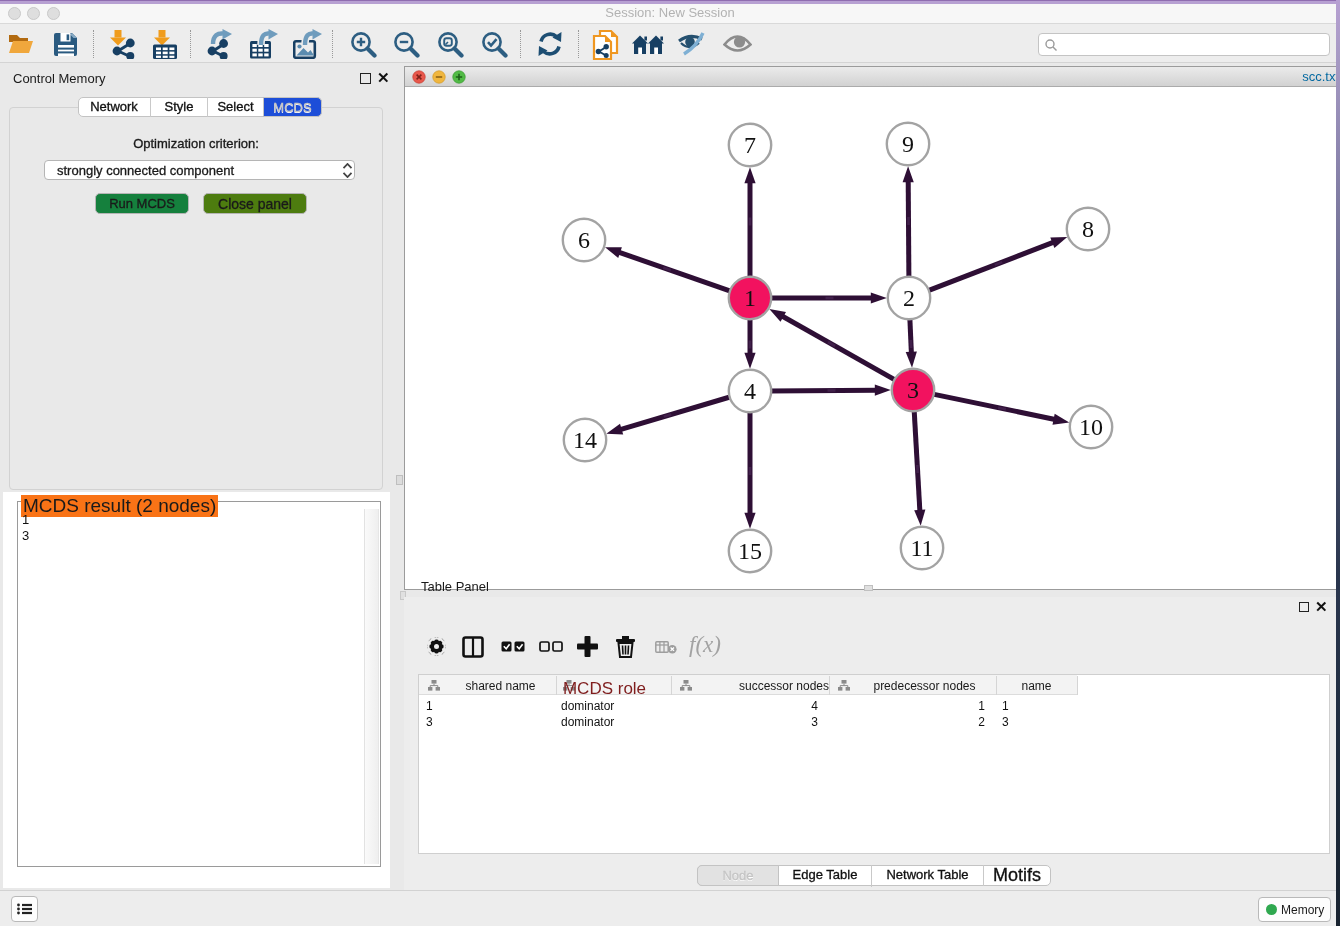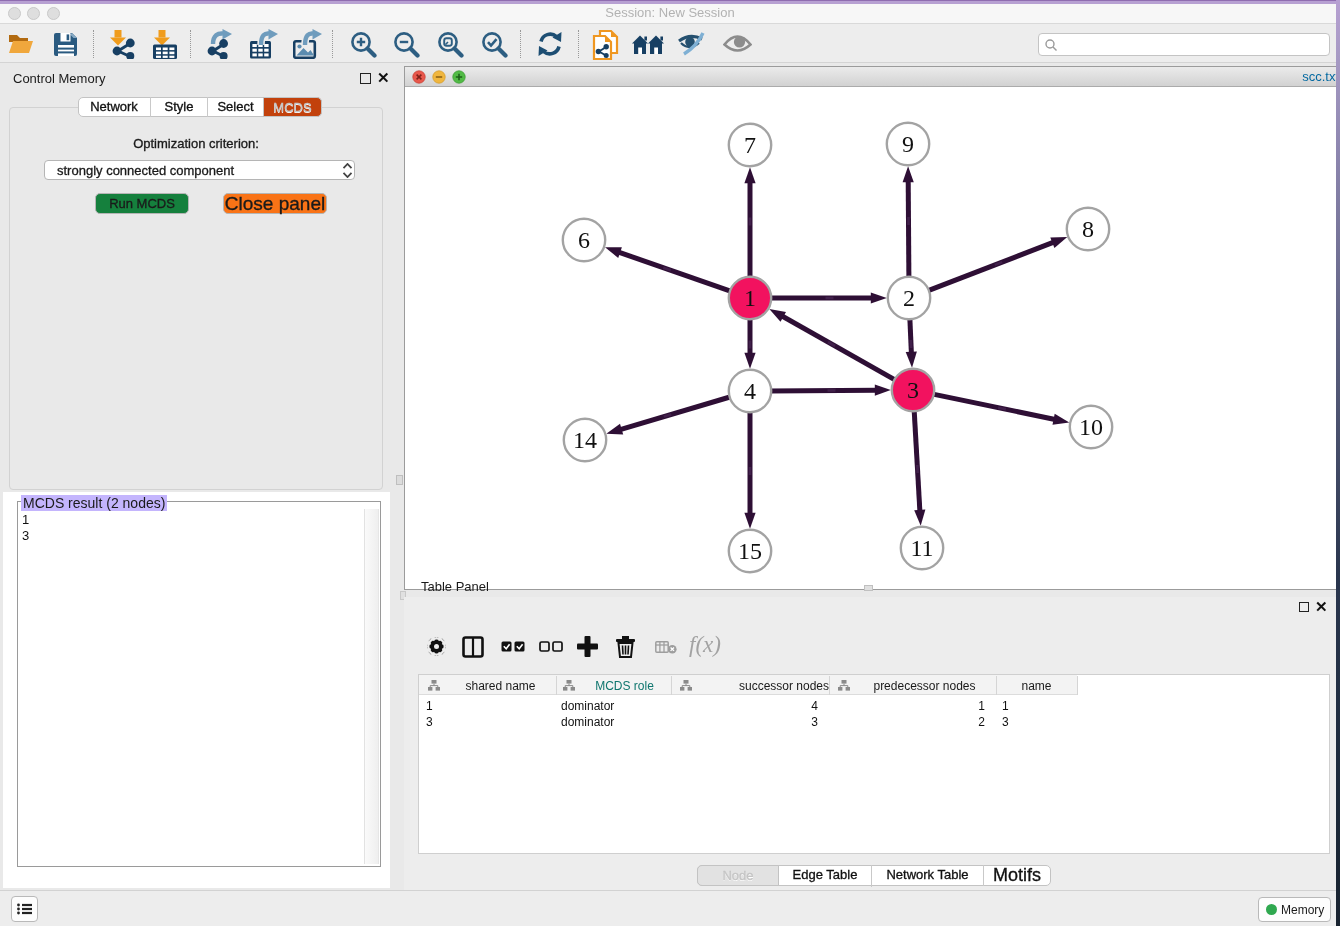--- a/index.html
+++ b/index.html
@@ -188,34 +188,34 @@
 <div class="abs" style="left:13px;top:71px;font-size:13px;color:#1a1a1a;">Control Memory</div>
 <div class="abs" style="left:360px;top:73px;width:11px;height:11px;border:1.5px solid #222;"></div>
 <div class="abs" style="left:377px;top:69px;font-size:15px;font-weight:bold;color:#111;">✕</div>
 
 <div class="abs" style="left:9px;top:107px;width:374px;height:383px;background:#e9e9e9;border:1px solid #d2d2d2;border-radius:4px;"></div>
 
 <div class="abs" style="left:78px;top:97px;width:244px;height:20px;background:#fff;border:1px solid #c3c3c3;border-radius:5px;"></div>
 <div class="abs" style="left:78px;top:97px;width:73px;height:20px;font-size:13px;color:#111;text-align:center;line-height:20px;border-right:1px solid #c9c9c9;-webkit-text-stroke:0.32px;">Network</div>
 <div class="abs" style="left:151px;top:97px;width:57px;height:20px;font-size:13px;color:#111;text-align:center;line-height:20px;border-right:1px solid #c9c9c9;-webkit-text-stroke:0.32px;">Style</div>
 <div class="abs" style="left:208px;top:97px;width:55px;height:20px;font-size:13px;color:#111;text-align:center;line-height:20px;-webkit-text-stroke:0.32px;">Select</div>
-<div class="abs" style="left:263px;top:97px;width:59px;height:20px;background:#c2410c;border:1px solid #c3c3c3;border-radius:0 5px 5px 0;font-size:13px;color:#c6c6c6;text-align:center;line-height:19px;text-shadow:0 1px 0 #fff;-webkit-text-stroke:0.32px;">MCDS</div>
+<div class="abs" style="left:263px;top:97px;width:59px;height:20px;background:#1d4ed8;border:1px solid #c3c3c3;border-radius:0 5px 5px 0;font-size:13px;color:#c6c6c6;text-align:center;line-height:19px;text-shadow:0 1px 0 #fff;-webkit-text-stroke:0.32px;">MCDS</div>
 
 <div class="abs" style="left:0;top:136px;width:392px;text-align:center;font-size:13px;color:#1a1a1a;-webkit-text-stroke:0.32px;">Optimization criterion:</div>
 <div class="abs" style="left:44px;top:160px;width:311px;height:20px;background:#fff;border:1px solid #b5b5b5;border-radius:4px;"></div>
 <div class="abs" style="left:57px;top:163px;font-size:13px;color:#1a1a1a;-webkit-text-stroke:0.3px;">strongly connected component</div>
 <svg class="abs" style="left:342px;top:163px;" width="11" height="15" viewBox="0 0 11 15">
     <path d="M1.5,5.2 L5.5,1 L9.5,5.2 M1.5,9.8 L5.5,14 L9.5,9.8" fill="none" stroke="#444" stroke-width="1.8"></path>
   </svg>
 <div class="abs" style="left:95px;top:193px;width:94px;height:21px;background:#15803d;border:1px solid #b5b5b5;border-radius:5px;font-size:13px;color:#1a1a1a;text-align:center;line-height:20px;-webkit-text-stroke:0.32px;">Run MCDS</div>
-<div class="abs" style="left:203px;top:193px;width:104px;height:21px;background:#f97316;border:1px solid #b5b5b5;border-radius:5px;font-size:19px;color:#1a1a1a;text-align:center;line-height:20px;margin-left:20px;-webkit-text-stroke:0.32px;">Close panel</div>
+<div class="abs" style="left:203px;top:193px;width:104px;height:21px;background:#4d7c0f;border:1px solid #b5b5b5;border-radius:5px;font-size:14px;color:#1a1a1a;text-align:center;line-height:20px;-webkit-text-stroke:0.32px;">Close panel</div>
 
 <div class="abs" style="left:3px;top:492px;width:387px;height:396px;background:#fff;"></div>
 <div class="abs" style="left:17px;top:501px;width:364px;height:366px;border:1px solid #9a9a9a;"></div>
-<div class="abs" style="left:21px;top:495px;background:#c4b5fd;padding:0 2px;font-size:14px;color:#1a1a1a;">MCDS result (2 nodes)</div>
+<div class="abs" style="left:21px;top:495px;background:#f97316;padding:0 2px;font-size:19px;color:#1a1a1a;">MCDS result (2 nodes)</div>
 <div class="abs" style="left:22px;top:512px;font-size:13px;color:#111;line-height:16px;">1<br>3</div>
 <div class="abs" style="left:364px;top:509px;width:15px;height:355px;background:linear-gradient(90deg,#fafafa,#efefef);border-left:1px solid #e2e2e2;border-right:1px solid #e6e6e6;"></div>
 
 <div class="abs" style="left:396px;top:475px;width:7px;height:10px;background:#dcdcdc;border:1px solid #bfbfbf;"></div>
 
 <div class="abs" style="left:404px;top:66px;width:936px;height:524px;background:#fff;border:1px solid #9b9b9b;"></div>
 <div class="abs" style="left:405px;top:67px;width:934px;height:20px;background:linear-gradient(#ebebeb,#d2d2d2);border-bottom:1px solid #ababab;"></div>
 <div class="abs" style="left:405px;top:67px;width:934px;height:20px;text-align:right;font-size:13px;font-weight:normal;color:#0369a1;line-height:20px;">scc.txt</div>
 <svg class="abs" style="left:412px;top:70px;" width="60" height="14" viewBox="0 0 60 14">
 <circle cx="7" cy="7" r="6.2" fill="#e8574b" stroke="#c94439" stroke-width="0.8"></circle>
@@ -403,21 +403,21 @@
   </svg>
 <svg class="abs" style="left:838px;top:680px;" width="12" height="11" viewBox="0 0 12 11">
     <g fill="#8a8a8a">
       <rect x="3.5" y="0" width="5" height="3.6"></rect>
       <rect x="0" y="7" width="4.4" height="3.6"></rect>
       <rect x="7.6" y="7" width="4.4" height="3.6"></rect>
     </g>
     <path d="M6,3.6 v2 M2.2,7 v-1.4 h7.6 v1.4" fill="none" stroke="#8a8a8a" stroke-width="1"></path>
   </svg>
 <div class="abs" style="left:445px;top:679px;width:111px;text-align:center;font-size:12px;color:#1a1a1a;">shared name</div>
-<div class="abs" style="left:578px;top:679px;width:93px;text-align:center;font-size:12px;color:#0f766e;">MCDS role</div>
+<div class="abs" style="left:558px;top:679px;width:93px;text-align:center;font-size:17px;color:#7f1d1d;">MCDS role</div>
 <div class="abs" style="left:695px;top:679px;width:134px;text-align:right;font-size:12px;color:#1a1a1a;">successor nodes</div>
 <div class="abs" style="left:853px;top:679px;width:143px;text-align:center;font-size:12px;color:#1a1a1a;">predecessor nodes</div>
 <div class="abs" style="left:996px;top:679px;width:81px;text-align:center;font-size:12px;color:#1a1a1a;">name</div>
 <div class="abs" style="left:556px;top:676px;height:19px;border-left:1px solid #d5d5d5;"></div>
 <div class="abs" style="left:671px;top:676px;height:19px;border-left:1px solid #d5d5d5;"></div>
 <div class="abs" style="left:829px;top:676px;height:19px;border-left:1px solid #d5d5d5;"></div>
 <div class="abs" style="left:996px;top:676px;height:19px;border-left:1px solid #d5d5d5;"></div>
 <div class="abs" style="left:1077px;top:676px;height:19px;border-left:1px solid #d5d5d5;"></div>
 
 <div class="abs" style="left:426px;top:699px;font-size:12px;color:#111;">1</div>

